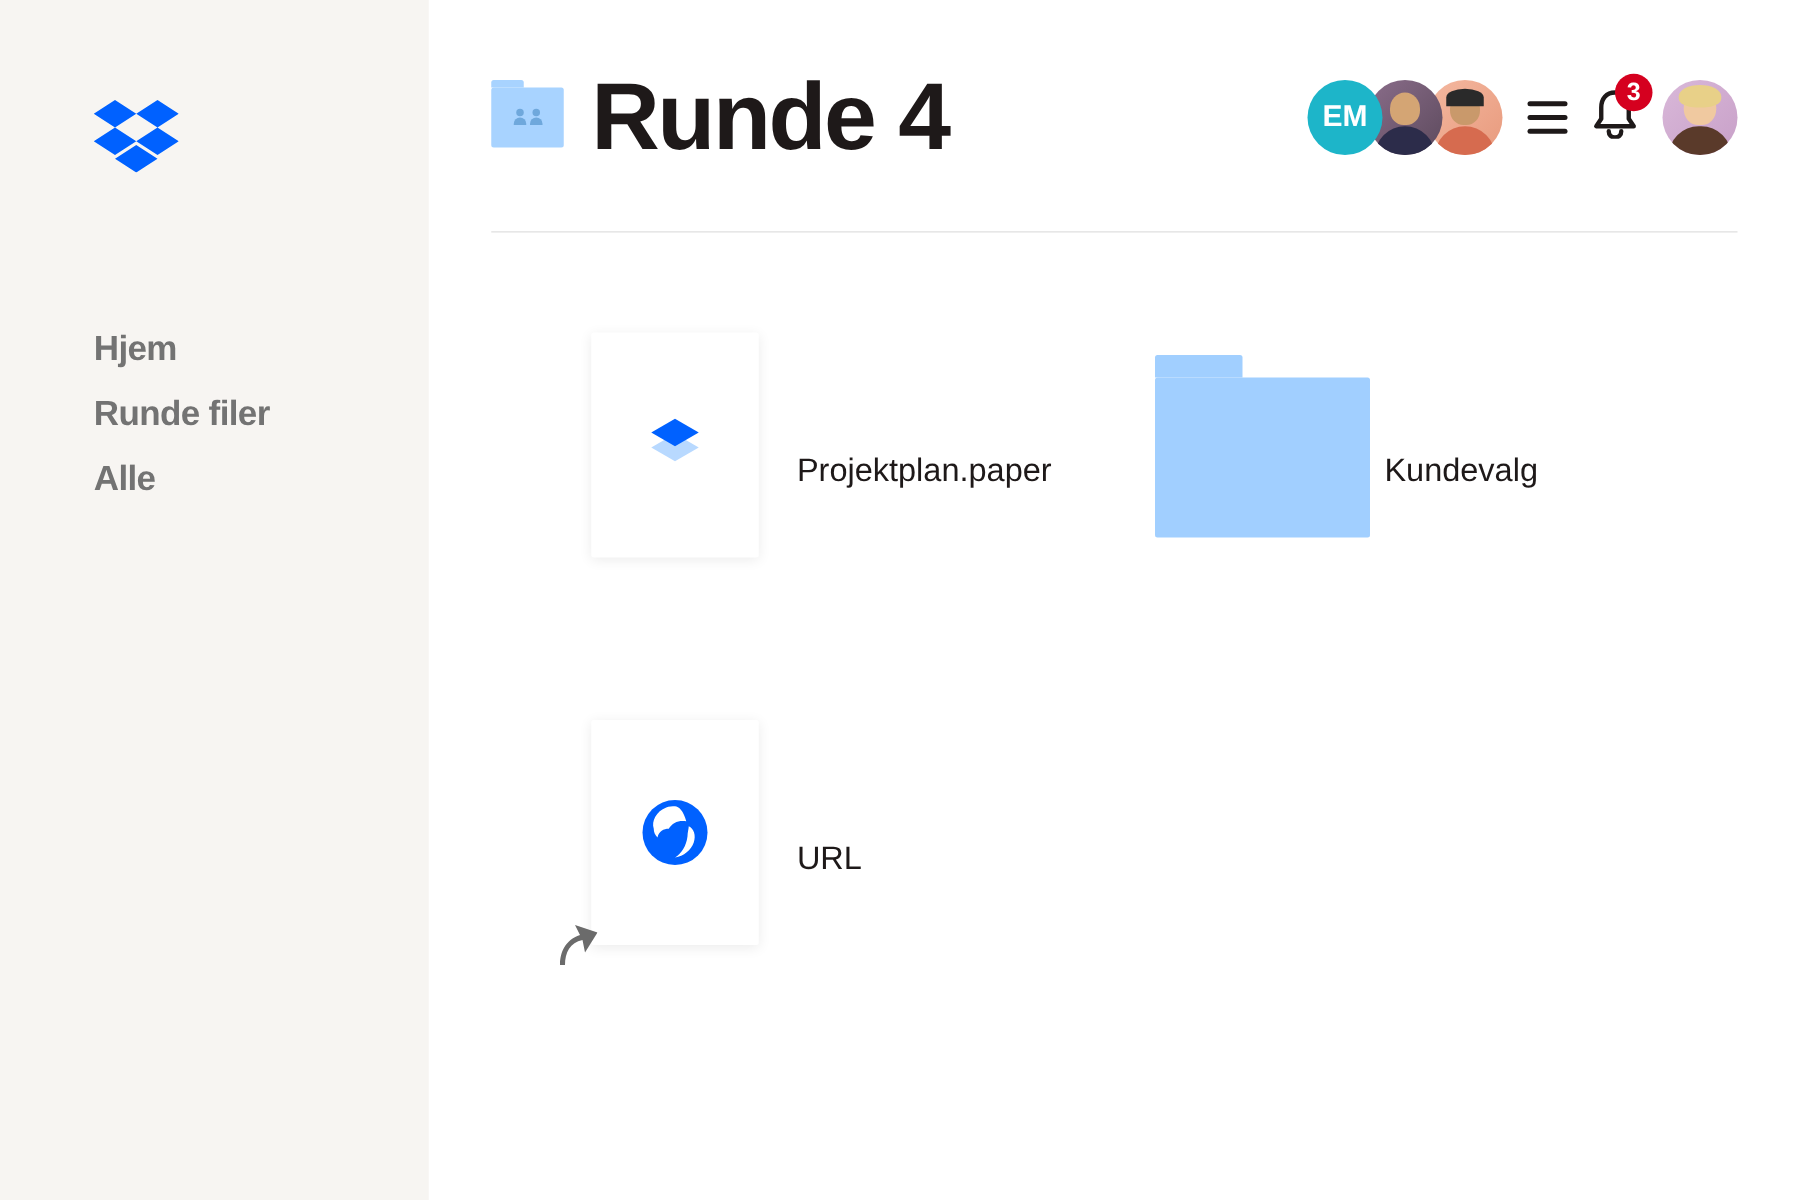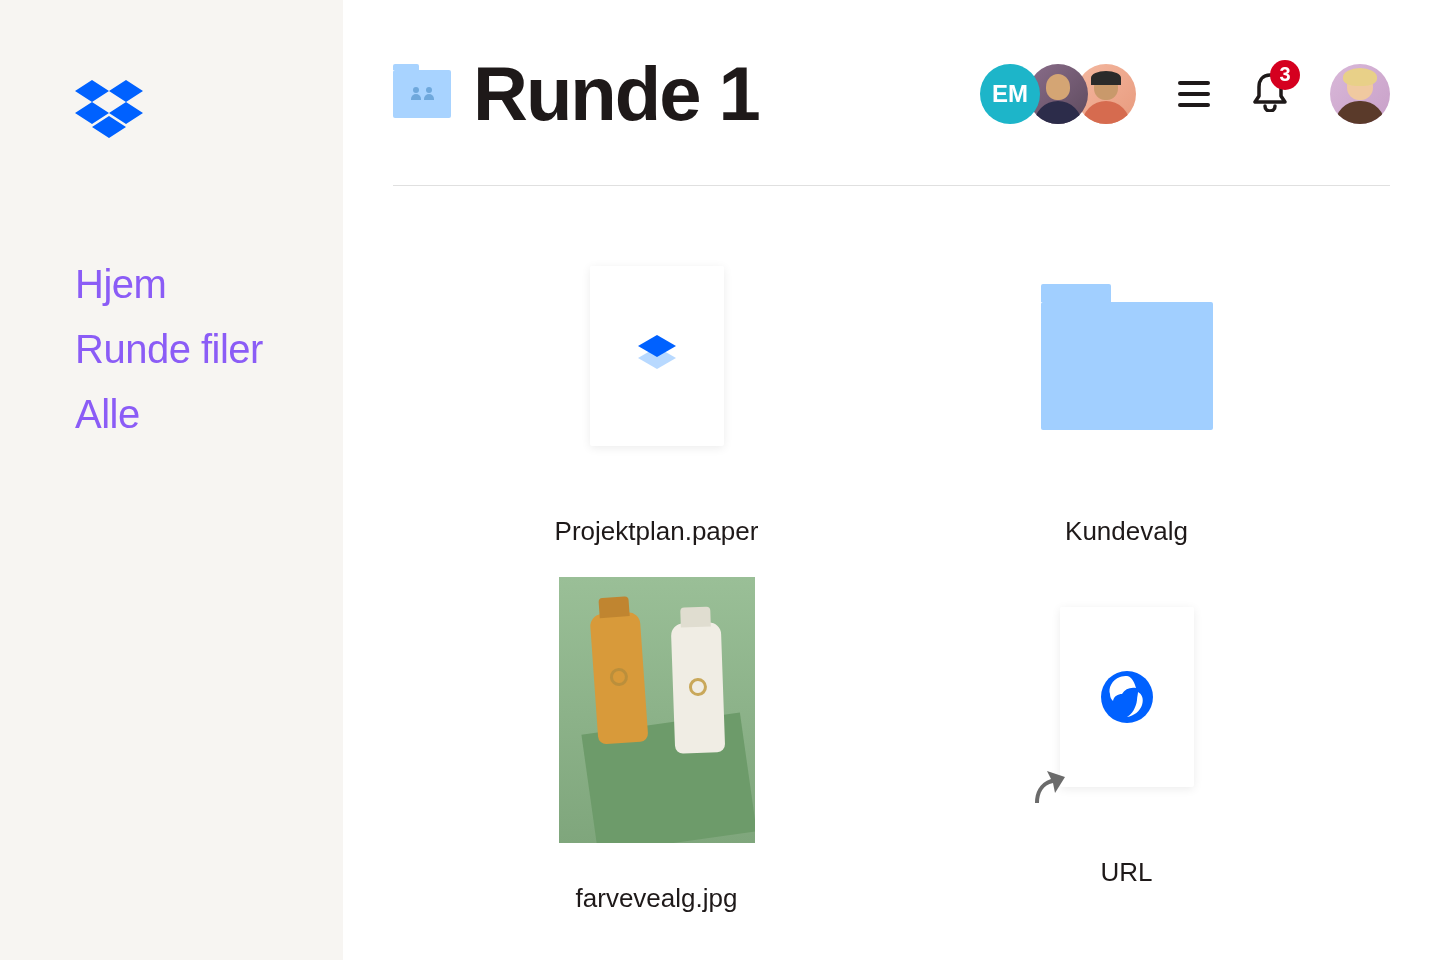--- a/index.html
+++ b/index.html
@@ -18,25 +18,25 @@
     .sidebar {
       width: 343px;
       background: #f7f5f2;
       padding: 80px 0 0 75px;
       flex-shrink: 0;
     }
     .logo {
       margin-bottom: 120px;
     }
     .nav-item {
-      font-size: 40px;
-      color: #8b5cf6;
+      font-size: 28px;
+      color: #737373;
       margin-bottom: 20px;
       cursor: pointer;
-      font-weight: 400;
+      font-weight: 700;
       letter-spacing: -0.5px;
     }
     .main {
       flex: 1;
       padding: 50px 50px 0 50px;
       overflow: hidden;
     }
     .header {
       display: flex;
       align-items: center;
@@ -96,21 +96,21 @@
     }
     .page-title {
       font-size: 76px;
       font-weight: 700;
       color: #1e1919;
       letter-spacing: -2px;
     }
     .header-right {
       display: flex;
       align-items: center;
-      gap: 42px;
+      gap: 20px;
     }
     .avatars {
       display: flex;
     }
     .avatar {
       width: 60px;
       height: 60px;
       border-radius: 50%;
       margin-left: -12px;
       display: flex;
@@ -229,21 +229,21 @@
     }
     .grid {
       display: grid;
       grid-template-columns: 1fr 1fr;
       gap: 10px 20px;
       max-width: 920px;
       margin: 0 auto;
     }
     .file-item {
       display: flex;
-      flex-direction: column;
+      flex-direction: row;
       align-items: center;
       cursor: pointer;
       padding: 10px;
     }
     .file-thumb {
       width: 196px;
       height: 240px;
       display: flex;
       align-items: center;
       justify-content: center;
@@ -386,21 +386,21 @@
           <div class="folder-person">
               <div class="folder-person-head"></div>
               <div class="folder-person-body"></div>
             </div>
           <div class="folder-person">
               <div class="folder-person-head"></div>
               <div class="folder-person-body"></div>
             </div>
         </div>
       </div>
-      <h1 class="page-title">Runde 1</h1>
+      <h1 class="page-title">Runde 4</h1>
     </div>
     <div class="header-right">
       <div class="avatars">
         <div class="avatar avatar-em">EM</div>
         <div class="avatar avatar-2">
           <div class="avatar-person">
               <div class="avatar-head"></div>
               <div class="avatar-body"></div>
             </div>
         </div>
@@ -445,32 +445,20 @@
       <div class="file-name">Projektplan.paper</div>
     </div>
 
     <div class="file-item">
       <div class="file-thumb">
         <div class="big-folder"></div>
       </div>
       <div class="file-name">Kundevalg</div>
     </div>
 
-    <div class="file-item">
-      <div class="image-thumb">
-        <div class="platform"></div>
-        <div class="bottle bottle-1">
-            <div class="bottle-deco"></div>
-          </div>
-        <div class="bottle bottle-2">
-            <div class="bottle-deco"></div>
-          </div>
-      </div>
-      <div class="file-name">farvevealg.jpg</div>
-    </div>
 
     <div class="file-item">
       <div class="file-thumb">
         <div class="url-wrap">
           <div class="url-doc">
             <svg width="54" height="54" viewBox="0 0 54 54">
               <circle cx="27" cy="27" r="26" fill="#0061ff"></circle>
               <path fill="#fff" d="M27 6 C30 6 34 10 36 18 C30 17 25 19 22 24 C18 24 14 26 13 31 C11 29 10 27 10 24 C8 18 12 10 20 7 C22 6 25 6 27 6 Z M38 22 C42 24 44 29 42 35 C40 41 34 46 27 47 C32 44 36 38 37 30 C37 27 38 24 38 22 Z"></path>
             </svg>
           </div>

